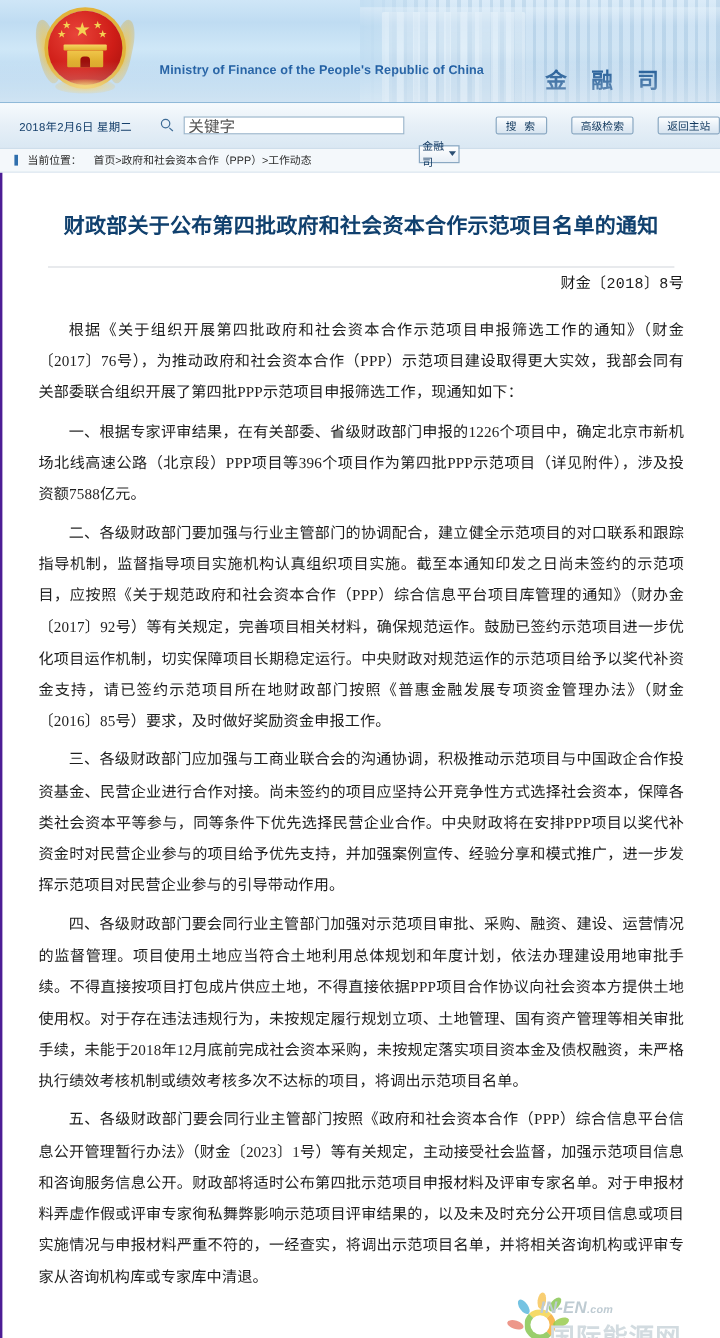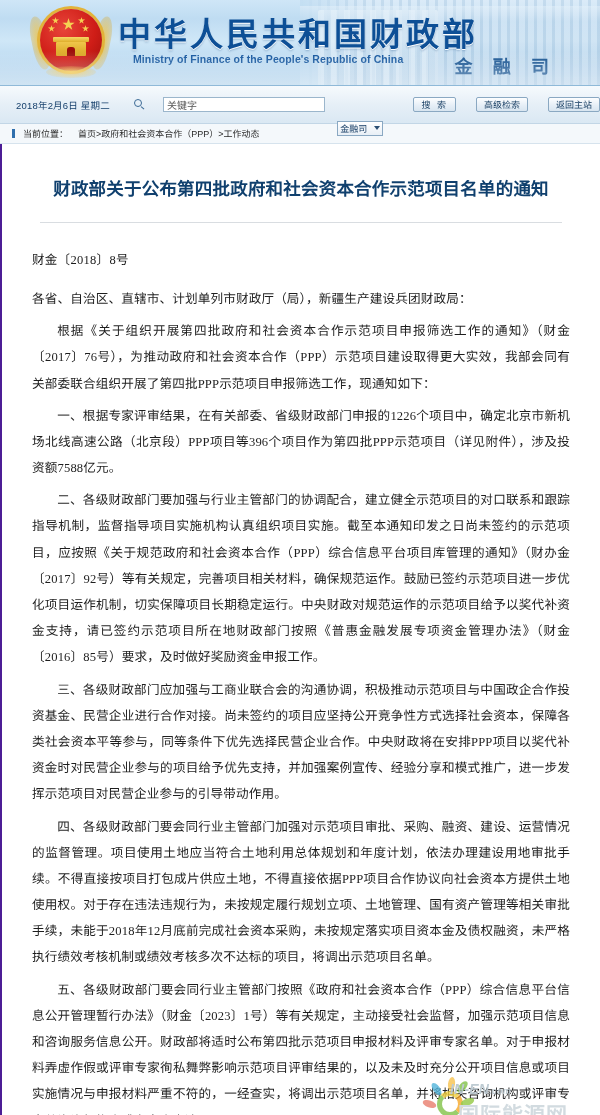--- a/index.html
+++ b/index.html
@@ -177,26 +177,26 @@
   }
   .sb-magnifier i::after {
     content:""; position:absolute;
     left: 6px; top: 6px;
     width: 4px; height: 1.3px;
     background: #3d6b96;
     transform: rotate(42deg);
     transform-origin: left center;
   }
   .sb-input {
-    margin-left: 17px;
+    margin-left: 7px;
     width: 185px; height: 15px;
     border: 1px solid #9bb6cc;
     background: #ffffff;
     font-family: "Liberation Sans", sans-serif;
-    font-size: 10px;
+    font-size: 13px;
     color: #555;
     padding: 0 3px;
     outline: none;
   }
   .sb-select {
     margin-left: 12px;
     width: 52px; height: 15px;
     border: 1px solid #8aa8c2;
     background: linear-gradient(180deg,#ffffff,#e8eff6);
     font-family: "Liberation Sans", sans-serif;
@@ -278,25 +278,25 @@
     line-height: 1.5;
     letter-spacing: 0.2px;
     white-space: nowrap;
   }
   .title-rule {
     border: none;
     border-top: 1px solid #d9dde1;
     margin: 20px 8px 0 8px;
   }
   .doc-number {
-    font-family: Liberation Serif, serif;
+    font-family: Liberation Mono, monospace;
     font-size: 12.5px;
     color: #1b1b1b;
-    text-align: left;
-    margin-top: 26px;
+    text-align: right;
+    margin-top: 2px;
     letter-spacing: 0.3px;
   }
   .body-text { margin-top: 18px; }
   .p {
     font-family: "Liberation Serif", "DejaVu Serif", serif;
     font-size: 12.6px;
     line-height: 2.08;
     color: #1e1e1e;
     text-align: justify;
     text-justify: inter-ideograph;
@@ -371,21 +371,20 @@
     <div class="disc"></div>
     <div class="star-big">★</div>
     <div class="star-s s1">★</div>
     <div class="star-s s2">★</div>
     <div class="star-s s3">★</div>
     <div class="star-s s4">★</div>
     <div class="gate"></div>
     <div class="ribbon"></div>
   </div>
 
-  <div class="banner-title-cn">中华人民共和国财政部</div>
   <div class="banner-title-en">Ministry of Finance of the People's Republic of China</div>
   <div class="banner-dept">金 融 司</div>
   <div class="banner-sheen"></div>
 </div>
 
 <div class="searchbar">
   <span class="sb-date">2018年2月6日  星期二</span>
 
   <span class="sb-magnifier">
       <i></i>
@@ -410,21 +409,20 @@
 </div>
 
 <div class="page">
   <div class="article">
 
     <h1 class="doc-title">财政部关于公布第四批政府和社会资本合作示范项目名单的通知</h1>
     <hr class="title-rule">
     <div class="doc-number">财金〔2018〕8号</div>
 
     <div class="body-text">
-        <p class="p">各省、自治区、直辖市、计划单列市财政厅（局），新疆生产建设兵团财政局：</p>
         <p class="p indent">根据《关于组织开展第四批政府和社会资本合作示范项目申报筛选工作的通知》（财金〔2017〕76号），为推动政府和社会资本合作（PPP）示范项目建设取得更大实效，我部会同有关部委联合组织开展了第四批PPP示范项目申报筛选工作，现通知如下：</p>
         <p class="p indent">一、根据专家评审结果，在有关部委、省级财政部门申报的1226个项目中，确定北京市新机场北线高速公路（北京段）PPP项目等396个项目作为第四批PPP示范项目（详见附件），涉及投资额7588亿元。</p>
         <p class="p indent">二、各级财政部门要加强与行业主管部门的协调配合，建立健全示范项目的对口联系和跟踪指导机制，监督指导项目实施机构认真组织项目实施。截至本通知印发之日尚未签约的示范项目，应按照《关于规范政府和社会资本合作（PPP）综合信息平台项目库管理的通知》（财办金〔2017〕92号）等有关规定，完善项目相关材料，确保规范运作。鼓励已签约示范项目进一步优化项目运作机制，切实保障项目长期稳定运行。中央财政对规范运作的示范项目给予以奖代补资金支持，请已签约示范项目所在地财政部门按照《普惠金融发展专项资金管理办法》（财金〔2016〕85号）要求，及时做好奖励资金申报工作。</p>
         <p class="p indent">三、各级财政部门应加强与工商业联合会的沟通协调，积极推动示范项目与中国政企合作投资基金、民营企业进行合作对接。尚未签约的项目应坚持公开竞争性方式选择社会资本，保障各类社会资本平等参与，同等条件下优先选择民营企业合作。中央财政将在安排PPP项目以奖代补资金时对民营企业参与的项目给予优先支持，并加强案例宣传、经验分享和模式推广，进一步发挥示范项目对民营企业参与的引导带动作用。</p>
         <p class="p indent">四、各级财政部门要会同行业主管部门加强对示范项目审批、采购、融资、建设、运营情况的监督管理。项目使用土地应当符合土地利用总体规划和年度计划，依法办理建设用地审批手续。不得直接按项目打包成片供应土地，不得直接依据PPP项目合作协议向社会资本方提供土地使用权。对于存在违法违规行为，未按规定履行规划立项、土地管理、国有资产管理等相关审批手续，未能于2018年12月底前完成社会资本采购，未按规定落实项目资本金及债权融资，未严格执行绩效考核机制或绩效考核多次不达标的项目，将调出示范项目名单。</p>
         <p class="p indent">五、各级财政部门要会同行业主管部门按照《政府和社会资本合作（PPP）综合信息平台信息公开管理暂行办法》（财金〔2023〕1号）等有关规定，主动接受社会监督，加强示范项目信息和咨询服务信息公开。财政部将适时公布第四批示范项目申报材料及评审专家名单。对于申报材料弄虚作假或评审专家徇私舞弊影响示范项目评审结果的，以及未及时充分公开项目信息或项目实施情况与申报材料严重不符的，一经查实，将调出示范项目名单，并将相关咨询机构或评审专家从咨询机构库或专家库中清退。</p>
       </div>
 
   </div>
 

